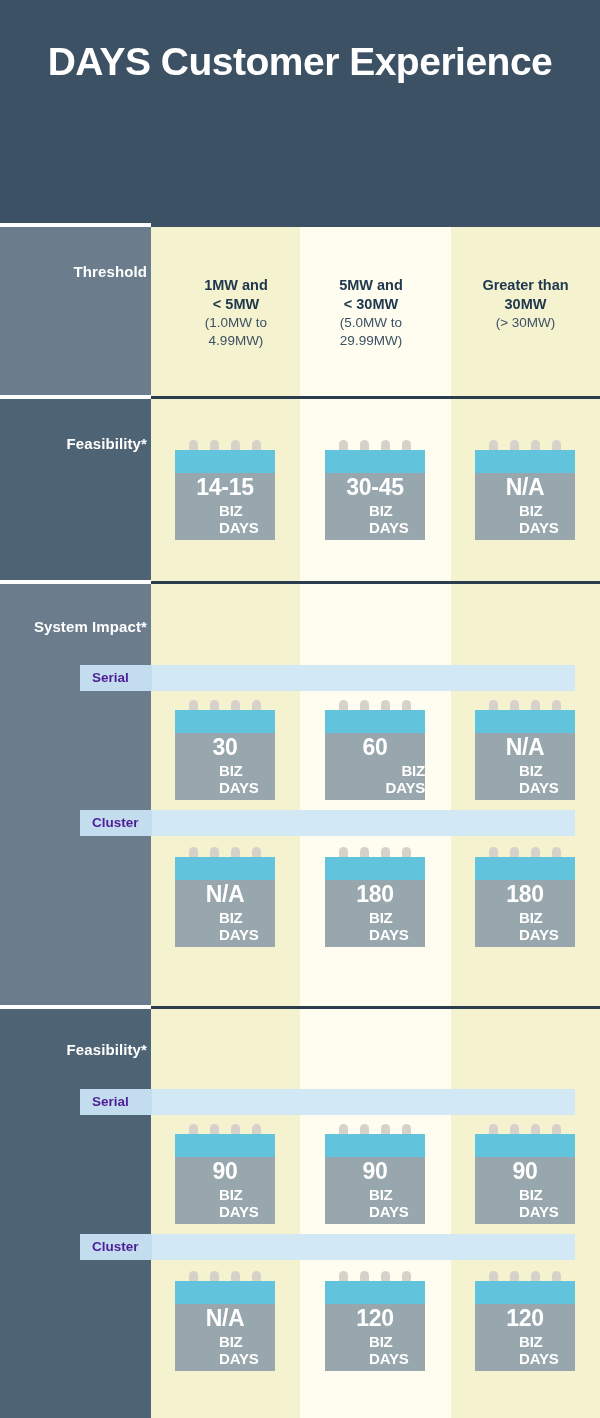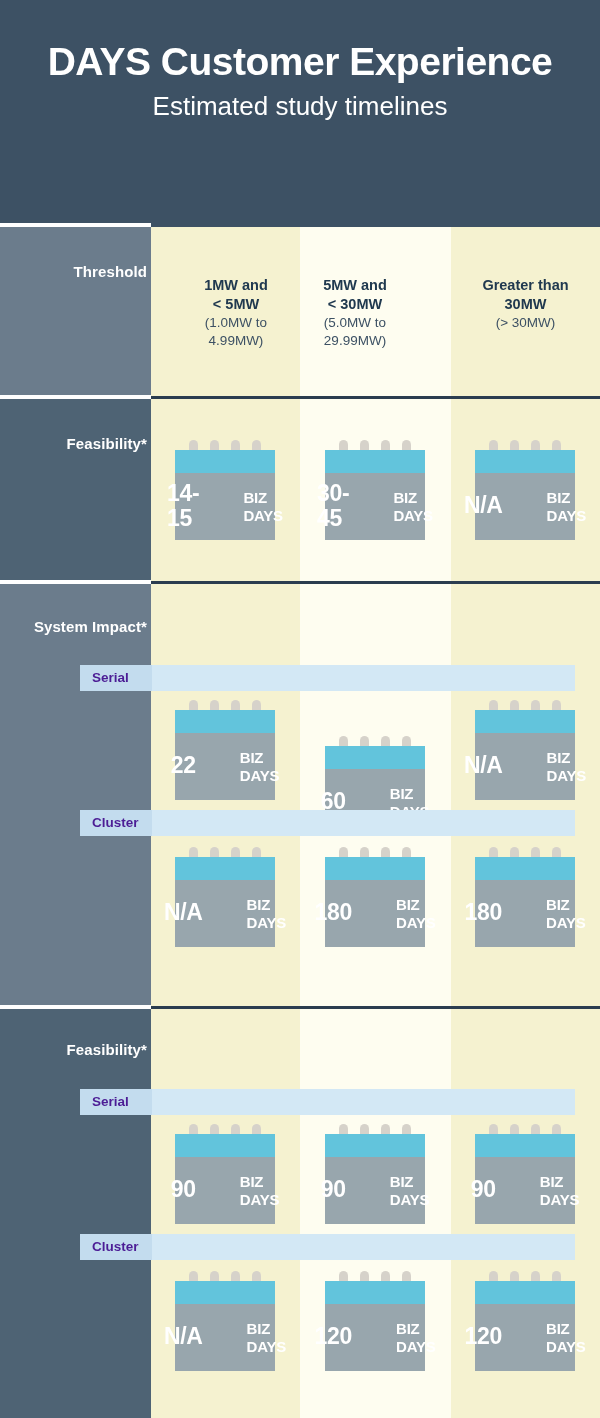--- a/index.html
+++ b/index.html
@@ -89,59 +89,58 @@
   .cal .ring.r2{left:35px;}
   .cal .ring.r3{left:56px;}
   .cal .ring.r4{left:77px;}
   .cal .top{
     position:absolute;left:0;top:10px;width:100px;height:23px;
     background:#62C4DC;
   }
   .cal .body{
     position:absolute;left:0;top:33px;width:100px;height:67px;
     background:#98A6AD;
-    display:flex;flex-direction:row;
+    display:flex;flex-direction:column;
     align-items:center;justify-content:center;
     box-sizing:border-box;padding-bottom:2px;
   }
   .cal .num{
     color:#FFFFFF;font-size:23px;font-weight:bold;line-height:1.08;
     letter-spacing:-0.3px;
   }
   .cal .unit{
     color:#FFFFFF;font-size:15px;font-weight:bold;line-height:1.15;
     letter-spacing:-0.2px;margin-top:2px;margin-left:44px;
   }
 </style>
 </head>
 <body>
 
 <div class="page">
 
   <div class="header">
     <div class="header-title">DAYS Customer Experience</div>
-    <div class="header-sub">Estimated study timelines</div>
   </div>
 
   <div class="col-stripe stripe-1"></div>
   <div class="col-stripe stripe-2"></div>
   <div class="col-stripe stripe-3"></div>
 
   <div class="side side-light" style="top:227px;height:168px;">
     <div class="side-label" style="top:36px;">Threshold</div>
   </div>
   <div class="sep-white" style="top:223px;"></div>
 
   <div class="colhead" style="left:152px;width:148px;padding-left:20px;">
     <div class="big">1MW and</div>
     <div class="big">&lt; 5MW</div>
     <div class="small">(1.0MW to</div>
     <div class="small">4.99MW)</div>
   </div>
-  <div class="colhead" style="left:284px;width:142px;">
+  <div class="colhead" style="left:300px;width:142px;">
     <div class="big">5MW and</div>
     <div class="big">&lt; 30MW</div>
     <div class="small">(5.0MW to</div>
     <div class="small">29.99MW)</div>
   </div>
   <div class="colhead" style="left:451px;width:149px;">
     <div class="big">Greater than</div>
     <div class="big">30MW</div>
     <div class="small">(&gt; 30MW)</div>
     <div class="small"></div>
@@ -206,25 +205,25 @@
 
   <div class="cal" style="left:175px;top:700px;">
     <div class="rings">
       <div class="ring r1"></div>
       <div class="ring r2"></div>
       <div class="ring r3"></div>
       <div class="ring r4"></div>
     </div>
     <div class="top"></div>
     <div class="body">
-      <div class="num">22</div>
-      <div class="unit">BIZ DAYS</div>
-    </div>
-  </div>
-  <div class="cal" style="left:325px;top:736px;">
+      <div class="num">30</div>
+      <div class="unit">BIZ DAYS</div>
+    </div>
+  </div>
+  <div class="cal" style="left:325px;top:700px;text-align:right;">
     <div class="rings">
       <div class="ring r1"></div>
       <div class="ring r2"></div>
       <div class="ring r3"></div>
       <div class="ring r4"></div>
     </div>
     <div class="top"></div>
     <div class="body">
       <div class="num">60</div>
       <div class="unit">BIZ DAYS</div>

